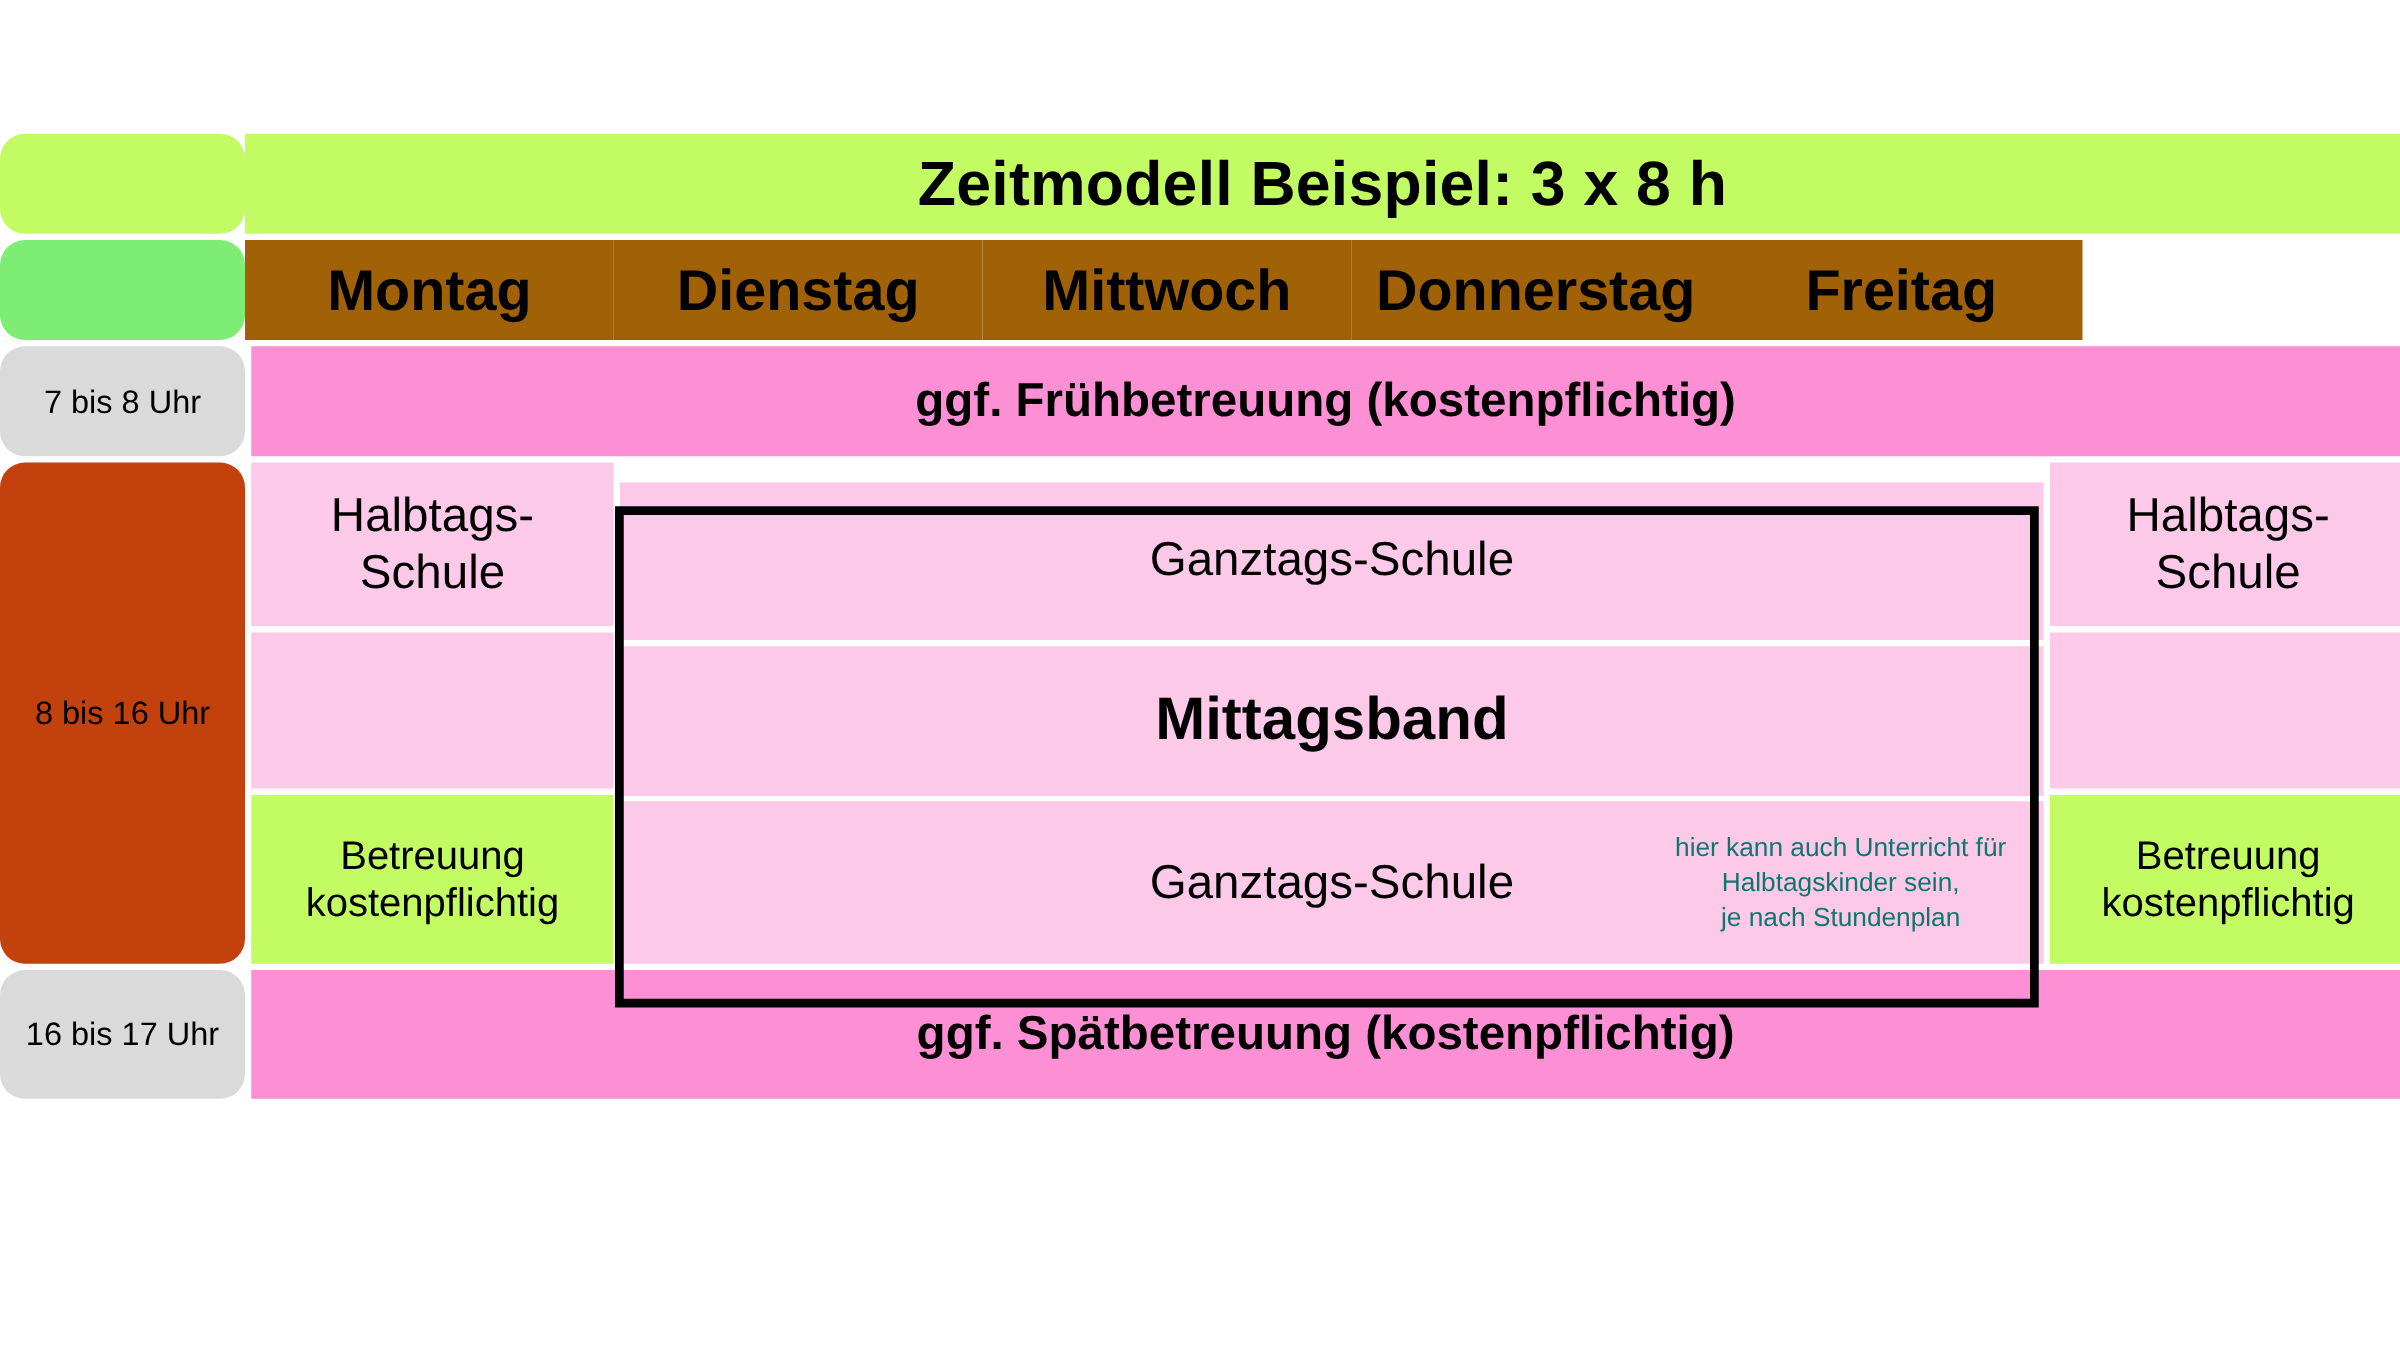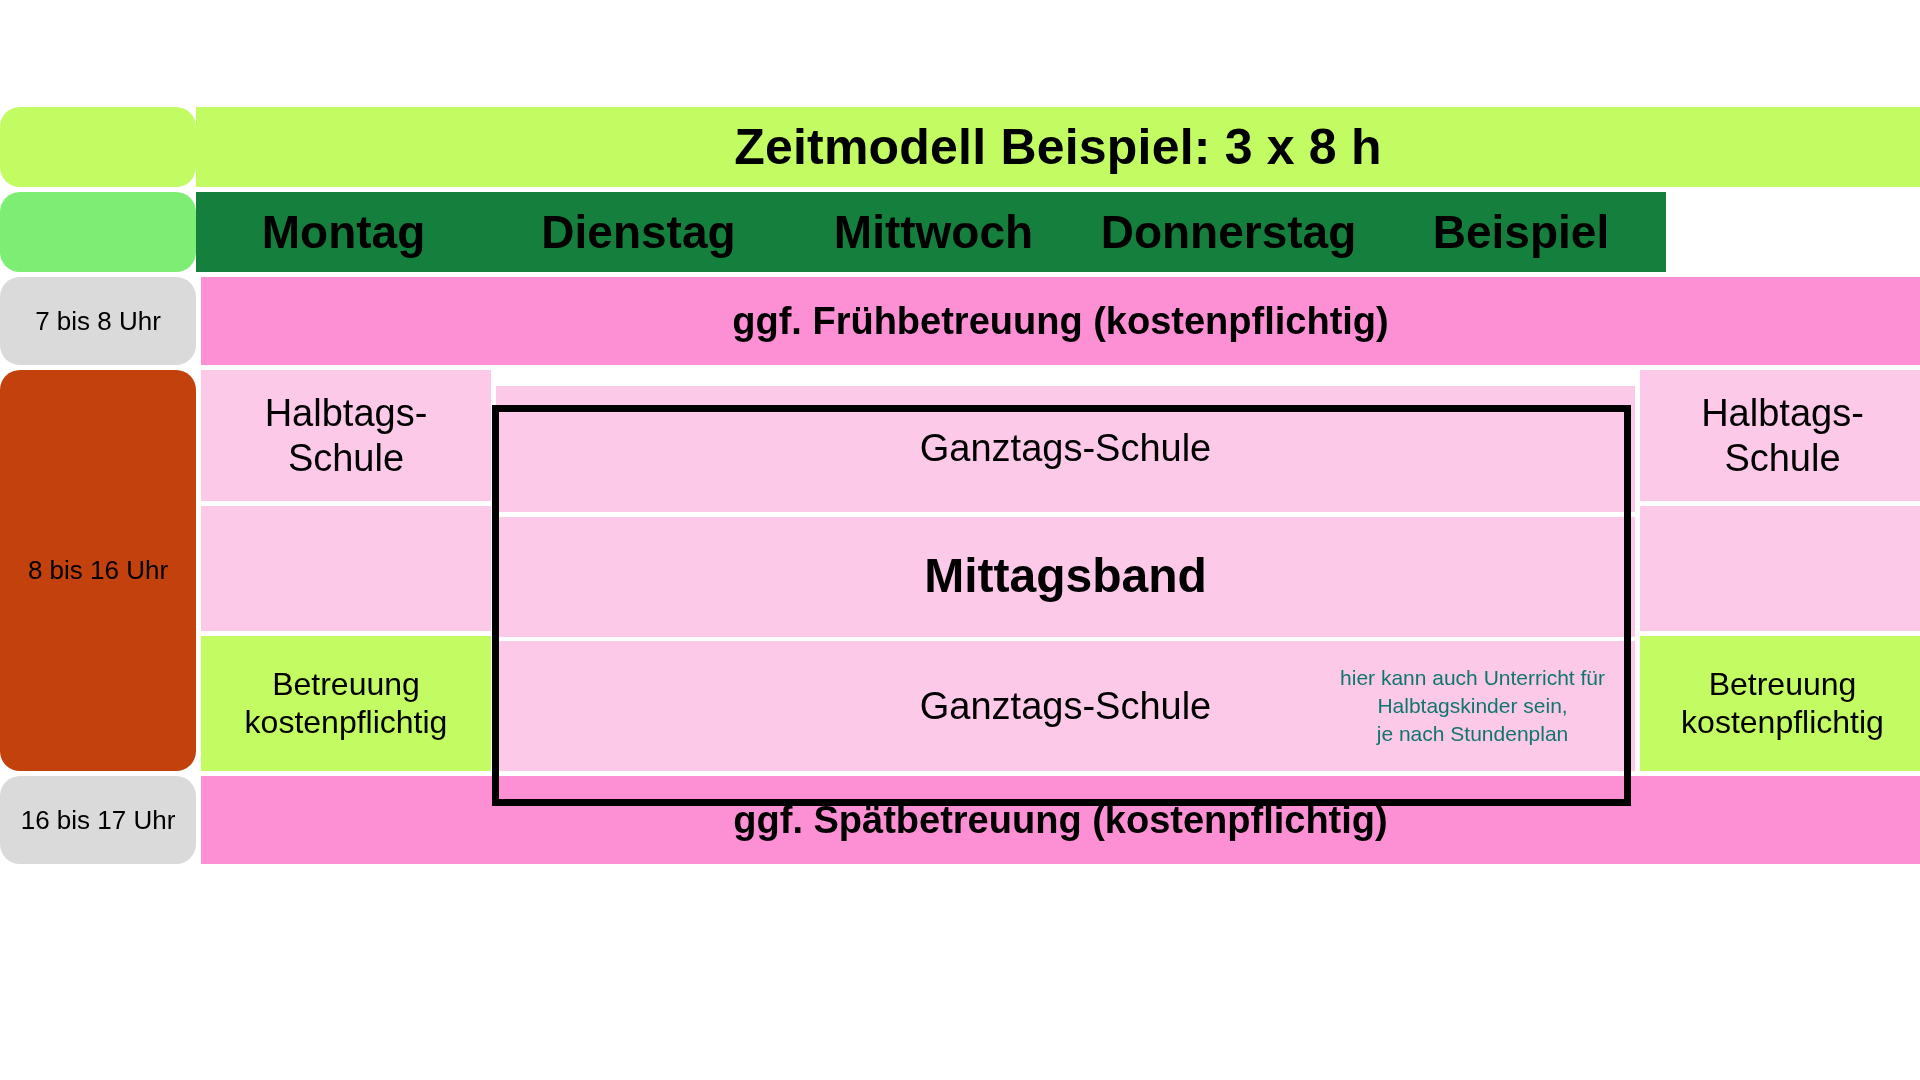--- a/index.html
+++ b/index.html
@@ -68,21 +68,21 @@
     background: #c3fb63;
     font-size: 50px;
     font-weight: bold;
     letter-spacing: .2px;
   }
   .title-pad { background: #c3fb63; }
 
   
   .days-row { height: 80px; }
   .day-cell {
-    background: #15803d;
+    background: #a16207;
     font-size: 46px;
     font-weight: bold;
   }
   .day-pad { background: #7ded74; }
 
   
   .time-grey {
     background: #dadada;
     font-size: 26px;
     font-weight: normal;
@@ -154,21 +154,21 @@
     </div>
 
     <div class="gap"></div>
 
     <div class="row days-row">
       <div class="cell c-time day-pad"></div>
       <div class="cell c-mon day-cell">Montag</div>
       <div class="cell c-tue day-cell">Dienstag</div>
       <div class="cell c-wed day-cell">Mittwoch</div>
       <div class="cell c-thu day-cell">Donnerstag</div>
-      <div class="cell c-fri day-cell">Beispiel</div>
+      <div class="cell c-fri day-cell">Freitag</div>
     </div>
 
     <div class="gap"></div>
 
     <div class="row" style="height:88px;">
       <div class="cell c-time time-grey">7 bis 8 Uhr</div>
       <div class="sep"></div>
       <div class="cell pink-strong band-label" style="flex:1 1 auto;">ggf. Frühbetreuung (kostenpflichtig)</div>
     </div>
 
@@ -213,21 +213,21 @@
         <div class="gap"></div>
         <div class="cell pink-light" style="height:125px;"></div>
         <div class="gap"></div>
         <div class="cell lime small-label" style="height:135px; white-space:pre-line;">Betreuung
 kostenpflichtig</div>
       </div>
     </div>
 
     <div class="gap"></div>
 
-    <div class="row" style="height:88px;">
+    <div class="row" style="height:103px;">
       <div class="cell c-time time-grey">16 bis 17 Uhr</div>
       <div class="sep"></div>
       <div class="cell pink-strong band-label" style="flex:1 1 auto;">ggf. Spätbetreuung (kostenpflichtig)</div>
     </div>
 
   </div>
 
   <div class="black-box"></div>
 
 </div>

